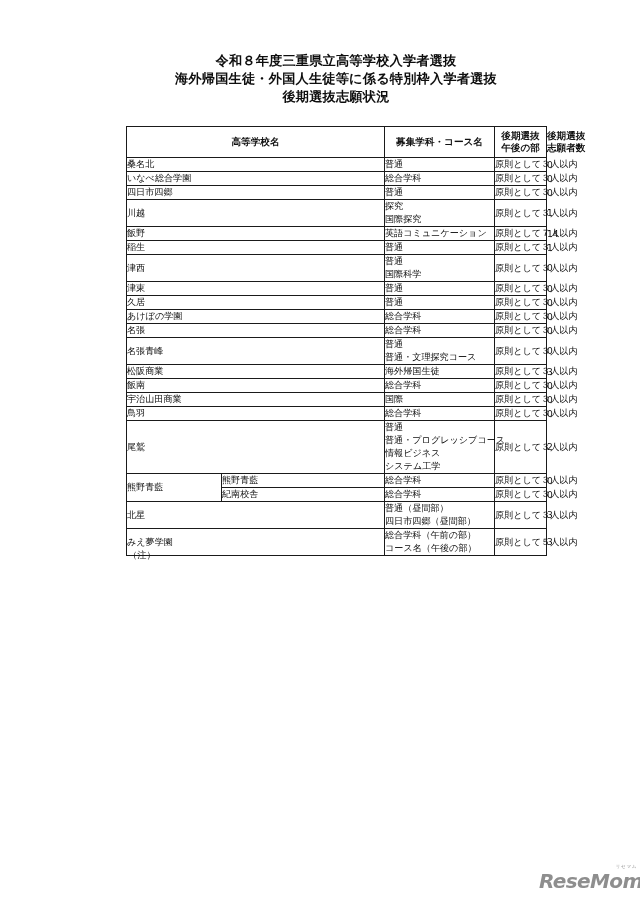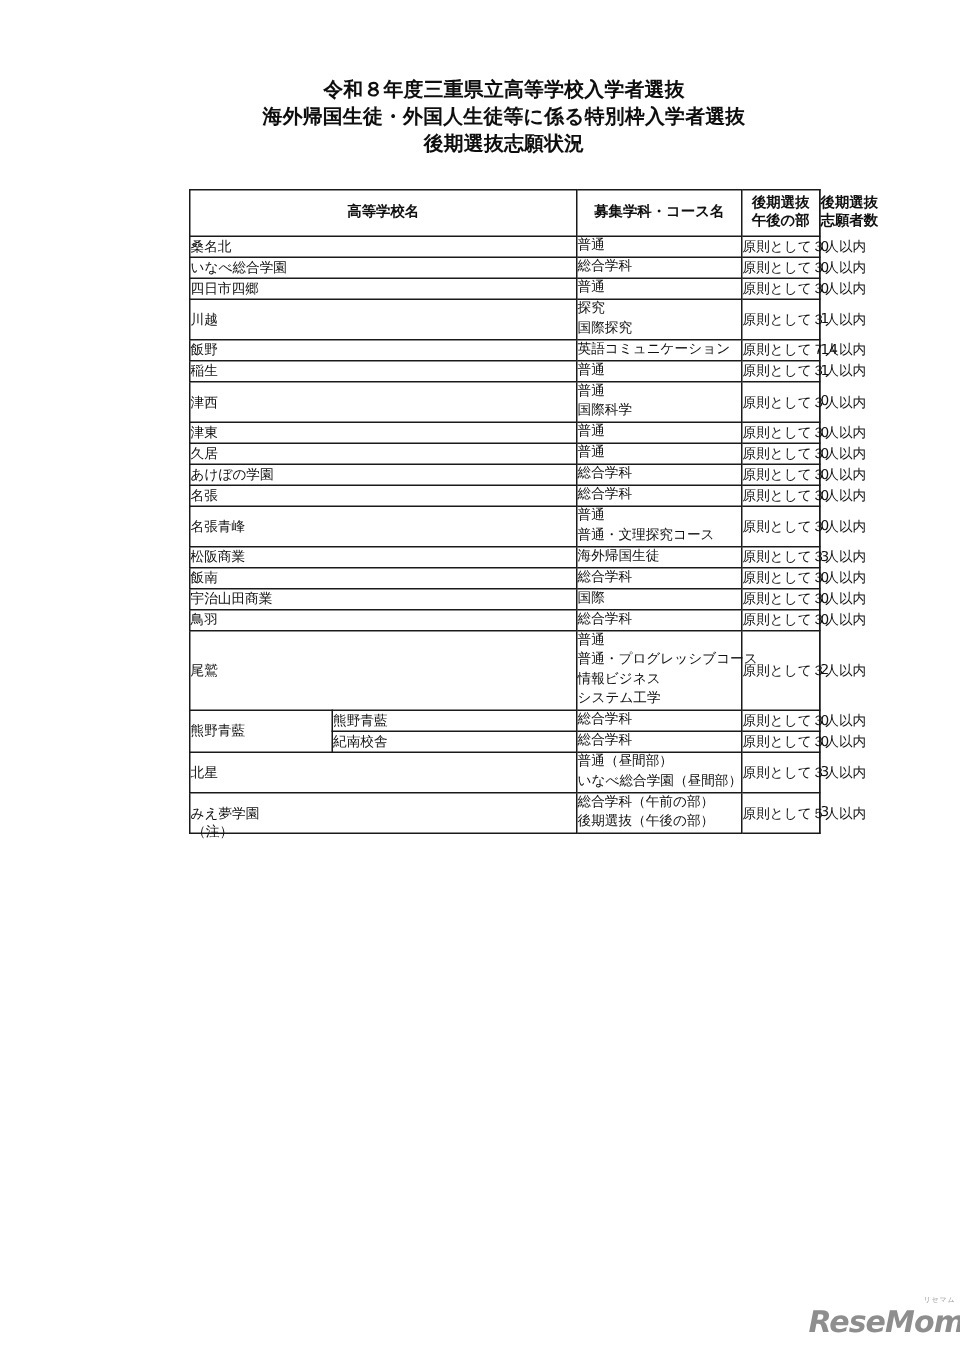--- a/index.html
+++ b/index.html
@@ -350,30 +350,30 @@
             <td class="course">
               <span class="cl">総合学科</span>
             </td>
             <td class="quota">原則として３人以内</td>
             <td class="apps">0</td>
           </tr>
           <tr class="r2">
             <td class="school" colspan="2">北星</td>
             <td class="course">
               <span class="cl">普通（昼間部）</span>
-              <span class="cl">いなべ総合学園（昼間部）</span>
+              <span class="cl">四日市四郷（昼間部）</span>
             </td>
             <td class="quota">原則として３人以内</td>
             <td class="apps">3</td>
           </tr>
           <tr class="r2">
             <td class="school" colspan="2">みえ夢学園</td>
             <td class="course">
               <span class="cl">総合学科（午前の部）</span>
-              <span class="cl">後期選抜（午後の部）</span>
+              <span class="cl">コース名（午後の部）</span>
             </td>
             <td class="quota">原則として５人以内</td>
             <td class="apps">3</td>
           </tr>
         </tbody>
     </table>
   </div>
 
   <div class="notes">
     <span class="note-head">（注）</span>

